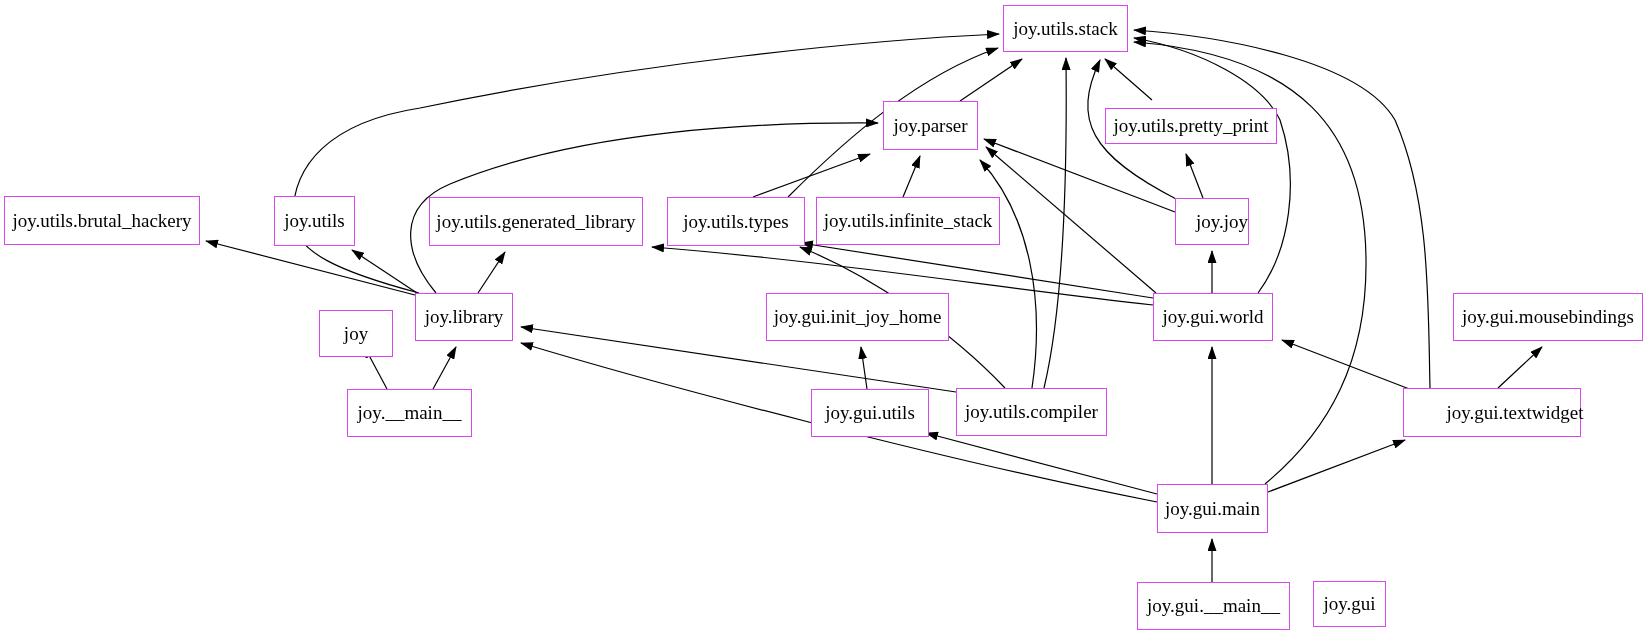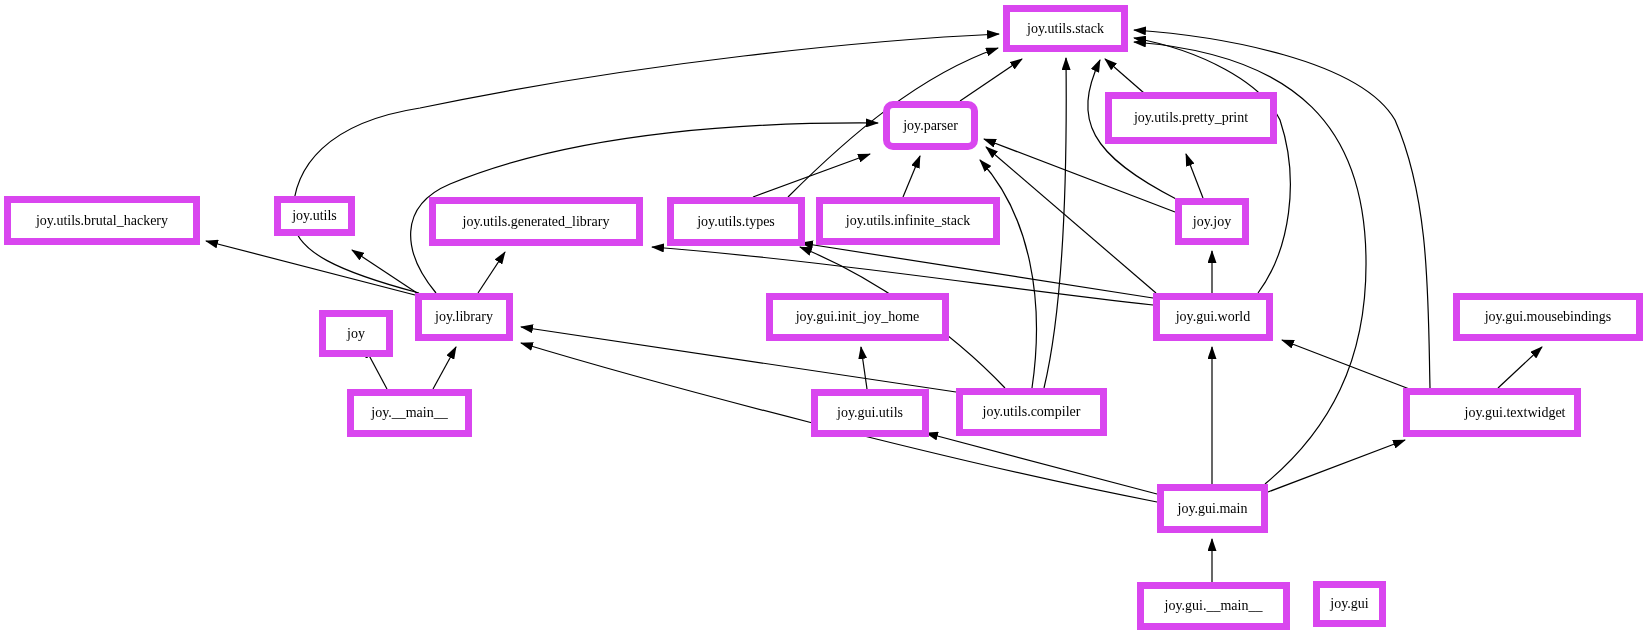--- a/index.html
+++ b/index.html
@@ -7,24 +7,24 @@
     position:relative;
     width:1648px;height:635px;
     background:#ffffff;
     font-family:"Liberation Serif","DejaVu Serif",serif;
     overflow:hidden;
   }
   #edge-layer{position:absolute;left:0;top:0;width:1648px;height:635px;}
   .node{
     position:absolute;
     box-sizing:border-box;
-    border:7px solid #d946ef;
+    border:1px solid #d946ef;
     background:#ffffff;
     display:flex;align-items:center;justify-content:center;
-    font-size:14px;color:#000000;
+    font-size:19px;color:#000000;
     white-space:nowrap;
   }
   .edge{fill:none;stroke:#000000;stroke-width:1.2px;}
 </style>
 </head>
 <body>
 
 <div id="canvas">
   <svg id="edge-layer" width="1648" height="635" viewBox="0 0 1648 635" xmlns="http://www.w3.org/2000/svg">
     <defs>
@@ -66,42 +66,42 @@
         <path d="M1412,390 L1282,340" class="edge" marker-end="url(#arrowhead)"></path>
         <path d="M1498,388 L1542,347" class="edge" marker-end="url(#arrowhead)"></path>
         <path d="M1430,388 C1428,300 1430,200 1395,120 C1360,60 1220,36 1134,30" class="edge" marker-end="url(#arrowhead)"></path>
         <path d="M1212,582 L1212,539" class="edge" marker-end="url(#arrowhead)"></path>
       </g>
   </svg>
   <div id="nodes">
       <div class="node" style="left: 1003px; top: 5px; width: 125px; height: 47px;">
         <span>joy.utils.stack</span>
       </div>
-      <div class="node" style="left: 883px; top: 101px; width: 95px; height: 49px; border-radius: 10px;">
+      <div class="node" style="left: 883px; top: 101px; width: 95px; height: 49px;">
         <span>joy.parser</span>
       </div>
-      <div class="node" style="left: 1105px; top: 92px; width: 172px; height: 52px;">
+      <div class="node" style="left: 1105px; top: 108px; width: 172px; height: 36px;">
         <span>joy.utils.pretty_print</span>
       </div>
       <div class="node" style="left: 4px; top: 196px; width: 196px; height: 49px;">
         <span>joy.utils.brutal_hackery</span>
       </div>
-      <div class="node" style="left: 274px; top: 196px; width: 81px; height: 40px;">
+      <div class="node" style="left: 274px; top: 196px; width: 81px; height: 50px;">
         <span>joy.utils</span>
       </div>
       <div class="node" style="left: 429px; top: 197px; width: 214px; height: 49px;">
         <span>joy.utils.generated_library</span>
       </div>
       <div class="node" style="left: 667px; top: 197px; width: 138px; height: 49px;">
         <span>joy.utils.types</span>
       </div>
       <div class="node" style="left: 816px; top: 197px; width: 184px; height: 48px;">
         <span>joy.utils.infinite_stack</span>
       </div>
-      <div class="node" style="left: 1175px; top: 198px; width: 74px; height: 47px;">
+      <div class="node" style="left: 1175px; top: 198px; width: 74px; height: 47px; justify-content: flex-end;">
         <span>joy.joy</span>
       </div>
       <div class="node" style="left: 319px; top: 310px; width: 74px; height: 47px;">
         <span>joy</span>
       </div>
       <div class="node" style="left: 415px; top: 293px; width: 98px; height: 48px;">
         <span>joy.library</span>
       </div>
       <div class="node" style="left: 766px; top: 293px; width: 183px; height: 48px;">
         <span>joy.gui.init_joy_home</span>

